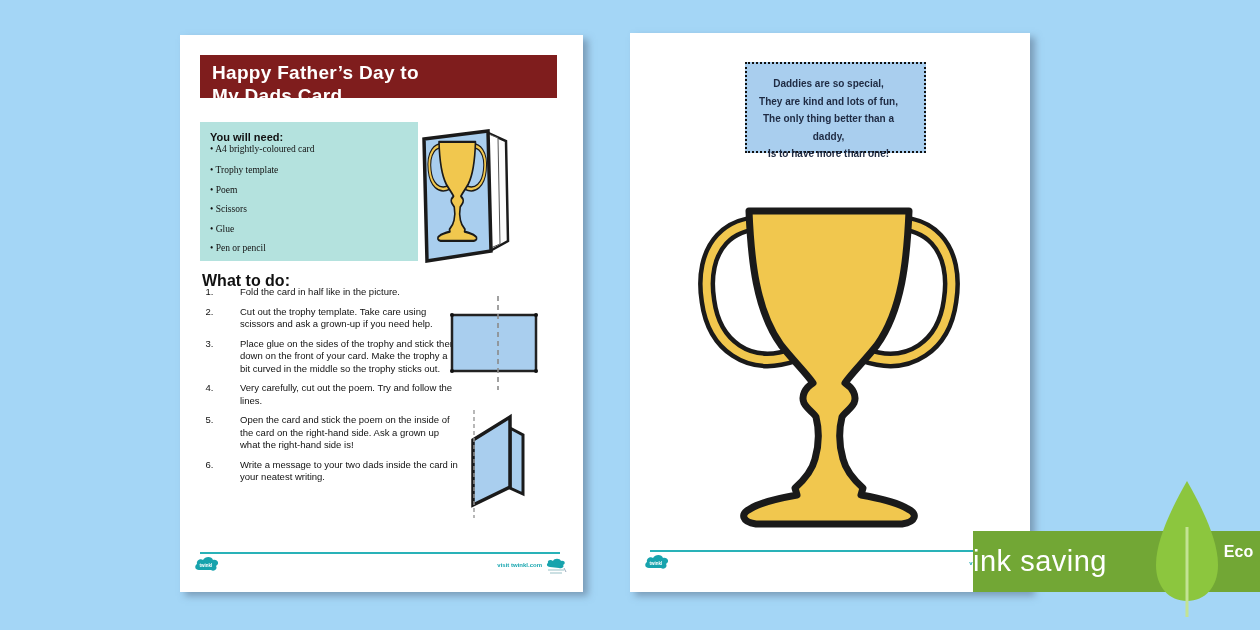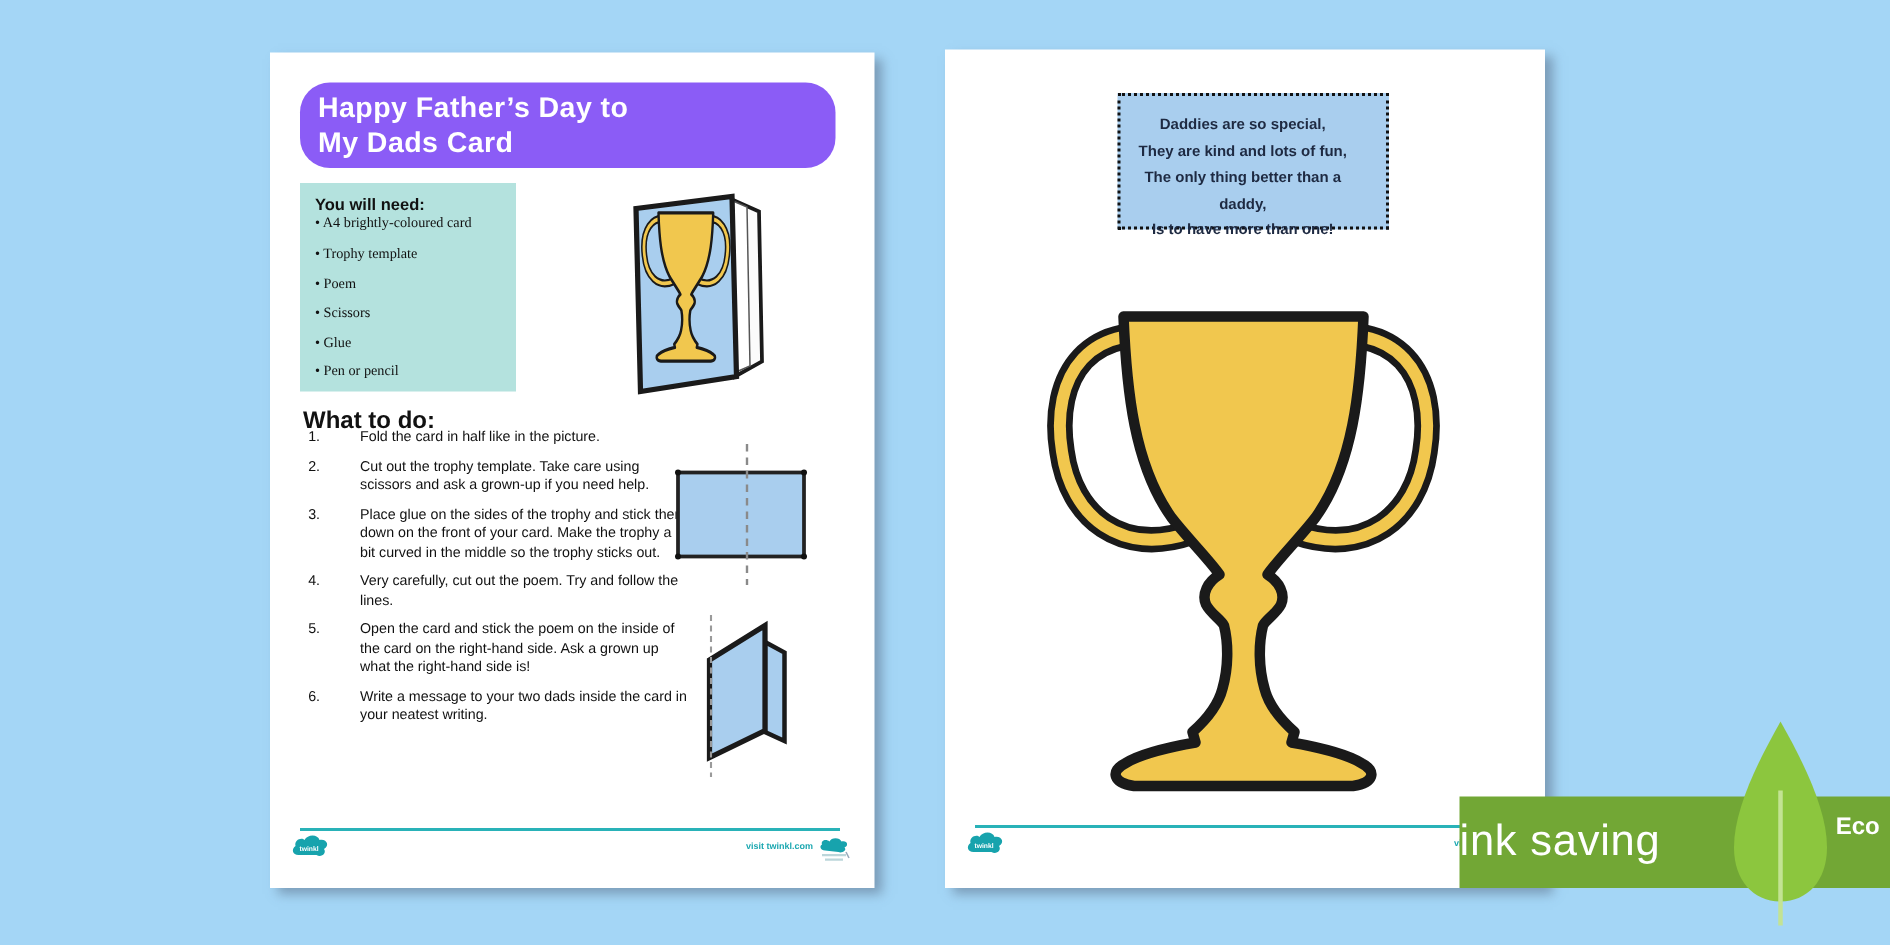--- a/index.html
+++ b/index.html
@@ -4,25 +4,25 @@
 <style>
   * { margin:0; padding:0; box-sizing:border-box; }
   html,body { width:1260px; height:630px; overflow:hidden; }
   body { background:#a4d6f6; font-family:"Liberation Sans", sans-serif; position:relative; }
 
   .page { position:absolute; background:#ffffff; box-shadow:5px 4px 7px rgba(90,110,135,.55); z-index:1; }
   .page-left  { left:180px; top:35px;  width:403px; height:557px; }
   .page-right { left:630px; top:33px;  width:400px; height:559px; }
 
   
-  .title-block { position:absolute; left:20px; top:20px; width:357px; height:57px;
-    background:#8b5cf6; color:#ffffff; padding:6px 12px;border-radius:20px; }
+  .title-block { position:absolute; left:20px; top:20px; width:357px; height:43px;
+    background:#7f1d1d; color:#ffffff; padding:6px 12px; }
   .title-line { font-size:19px; font-weight:bold; line-height:23px; letter-spacing:.3px; }
 
-  .need-box { position:absolute; left:20px; top:87px; width:144px; height:139px;
+  .need-box { position:absolute; left:20px; top:87px; width:218px; height:139px;
     background:#b4e2de; padding:9px 10px; }
   .need-heading { font-size:11px; font-weight:bold; color:#111; margin-bottom:1px; }
   .need-item { font-size:9.5px; color:#111; margin-bottom:9.5px;font-family:Liberation Serif, serif; }
   .need-item::before { content:"• "; }
   .need-item:first-child { margin-bottom:11px; }
 
   .what-heading { position:absolute; left:22px; top:237px; font-size:16px; font-weight:bold; color:#111; }
   .steps { position:absolute; left:22px; top:251px; width:258px; }
   .steps ol { list-style:decimal; margin-left:14px; }
   .steps li { font-size:9.5px; line-height:12.5px; color:#111; margin-bottom:7px;padding-left:24px; }

